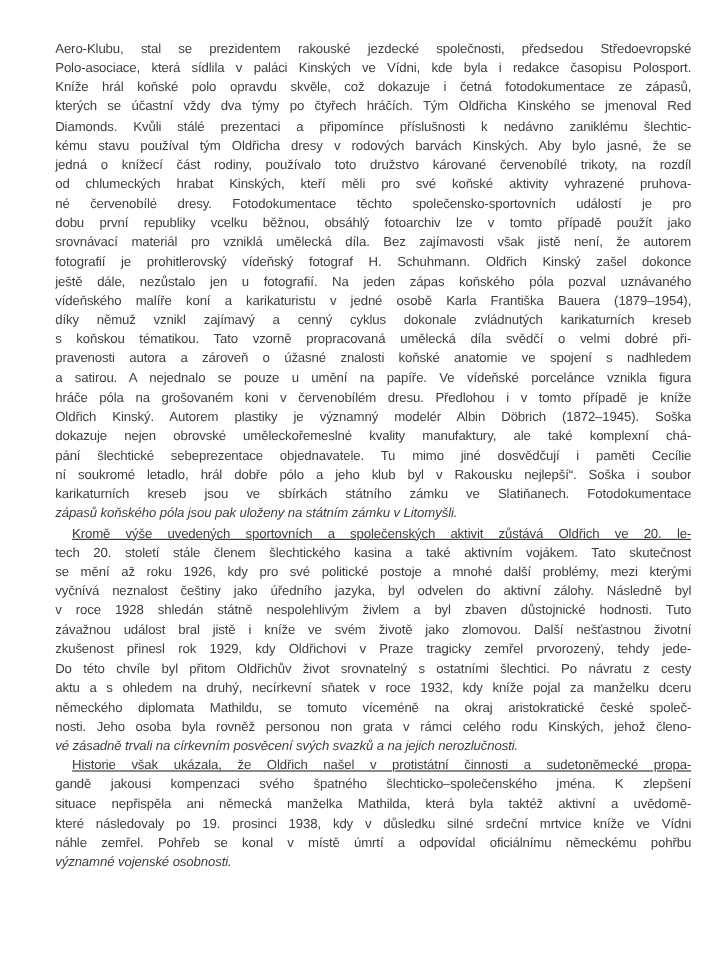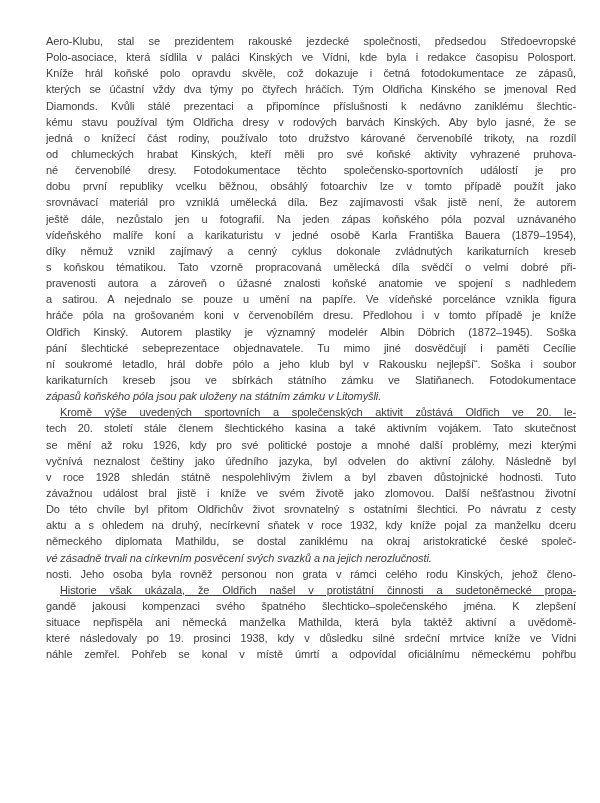--- a/index.html
+++ b/index.html
@@ -56,42 +56,46 @@
       <div class="line">Polo-asociace, která sídlila v paláci Kinských ve Vídni, kde byla i redakce časopisu Polosport.</div>
       <div class="line">Kníže hrál koňské polo opravdu skvěle, což dokazuje i četná fotodokumentace ze zápasů,</div>
       <div class="line">kterých se účastní vždy dva týmy po čtyřech hráčích. Tým Oldřicha Kinského se jmenoval Red</div>
       <div class="line">Diamonds. Kvůli stálé prezentaci a připomínce příslušnosti k nedávno zaniklému šlechtic-</div>
       <div class="line">kému stavu používal tým Oldřicha dresy v rodových barvách Kinských. Aby bylo jasné, že se</div>
       <div class="line">jedná o knížecí část rodiny, používalo toto družstvo kárované červenobílé trikoty, na rozdíl</div>
       <div class="line">od chlumeckých hrabat Kinských, kteří měli pro své koňské aktivity vyhrazené pruhova-</div>
       <div class="line">né červenobílé dresy. Fotodokumentace těchto společensko-sportovních událostí je pro</div>
       <div class="line">dobu první republiky vcelku běžnou, obsáhlý fotoarchiv lze v tomto případě použít jako</div>
       <div class="line">srovnávací materiál pro vzniklá umělecká díla. Bez zajímavosti však jistě není, že autorem</div>
+      <div class="line">fotografií je prohitlerovský vídeňský fotograf H. Schuhmann. Oldřich Kinský zašel dokonce</div>
       <div class="line">ještě dále, nezůstalo jen u fotografií. Na jeden zápas koňského póla pozval uznávaného</div>
       <div class="line">vídeňského malíře koní a karikaturistu v jedné osobě Karla Františka Bauera (1879–1954),</div>
       <div class="line">díky němuž vznikl zajímavý a cenný cyklus dokonale zvládnutých karikaturních kreseb</div>
       <div class="line">s koňskou tématikou. Tato vzorně propracovaná umělecká díla svědčí o velmi dobré při-</div>
       <div class="line">pravenosti autora a zároveň o úžasné znalosti koňské anatomie ve spojení s nadhledem</div>
       <div class="line">a satirou. A nejednalo se pouze u umění na papíře. Ve vídeňské porcelánce vznikla figura</div>
       <div class="line">hráče póla na grošovaném koni v červenobílém dresu. Předlohou i v tomto případě je kníže</div>
       <div class="line">Oldřich Kinský. Autorem plastiky je významný modelér Albin Döbrich (1872–1945). Soška</div>
+      <div class="line">dokazuje nejen obrovské uměleckořemeslné kvality manufaktury, ale také komplexní chá-</div>
       <div class="line">pání šlechtické sebeprezentace objednavatele. Tu mimo jiné dosvědčují i paměti Cecílie</div>
       <div class="line">ní soukromé letadlo, hrál dobře pólo a jeho klub byl v Rakousku nejlepší“. Soška i soubor</div>
       <div class="line">karikaturních kreseb jsou ve sbírkách státního zámku ve Slatiňanech. Fotodokumentace</div>
       <div class="line par-end">zápasů koňského póla jsou pak uloženy na státním zámku v Litomyšli.</div>
       <div class="line indent">Kromě výše uvedených sportovních a společenských aktivit zůstává Oldřich ve 20. le-</div>
       <div class="line">tech 20. století stále členem šlechtického kasina a také aktivním vojákem. Tato skutečnost</div>
       <div class="line">se mění až roku 1926, kdy pro své politické postoje a mnohé další problémy, mezi kterými</div>
       <div class="line">vyčnívá neznalost češtiny jako úředního jazyka, byl odvelen do aktivní zálohy. Následně byl</div>
       <div class="line">v roce 1928 shledán státně nespolehlivým živlem a byl zbaven důstojnické hodnosti. Tuto</div>
       <div class="line">závažnou událost bral jistě i kníže ve svém životě jako zlomovou. Další nešťastnou životní</div>
+      <div class="line">zkušenost přinesl rok 1929, kdy Oldřichovi v Praze tragicky zemřel prvorozený, tehdy jede-</div>
       <div class="line">Do této chvíle byl přitom Oldřichův život srovnatelný s ostatními šlechtici. Po návratu z cesty</div>
       <div class="line">aktu a s ohledem na druhý, necírkevní sňatek v roce 1932, kdy kníže pojal za manželku dceru</div>
-      <div class="line">německého diplomata Mathildu, se dostal zaniklému na okraj aristokratické české společ-</div>
+      <div class="line">německého diplomata Mathildu, se tomuto víceméně na okraj aristokratické české společ-</div>
+      <div class="line">nosti. Jeho osoba byla rovněž personou non grata v rámci celého rodu Kinských, jehož členo-</div>
       <div class="line par-end">vé zásadně trvali na církevním posvěcení svých svazků a na jejich nerozlučnosti.</div>
-      <div class="line">nosti. Jeho osoba byla rovněž personou non grata v rámci celého rodu Kinských, jehož členo-</div>
       <div class="line indent">Historie však ukázala, že Oldřich našel v protistátní činnosti a sudetoněmecké propa-</div>
       <div class="line">gandě jakousi kompenzaci svého špatného šlechticko–společenského jména. K zlepšení</div>
       <div class="line">situace nepřispěla ani německá manželka Mathilda, která byla taktéž aktivní a uvědomě-</div>
       <div class="line">které následovaly po 19. prosinci 1938, kdy v důsledku silné srdeční mrtvice kníže ve Vídni</div>
       <div class="line">náhle zemřel. Pohřeb se konal v místě úmrtí a odpovídal oficiálnímu německému pohřbu</div>
+      <div class="line par-end">významné vojenské osobnosti.</div>
     </div>
 </div>
 
 </body></html>

